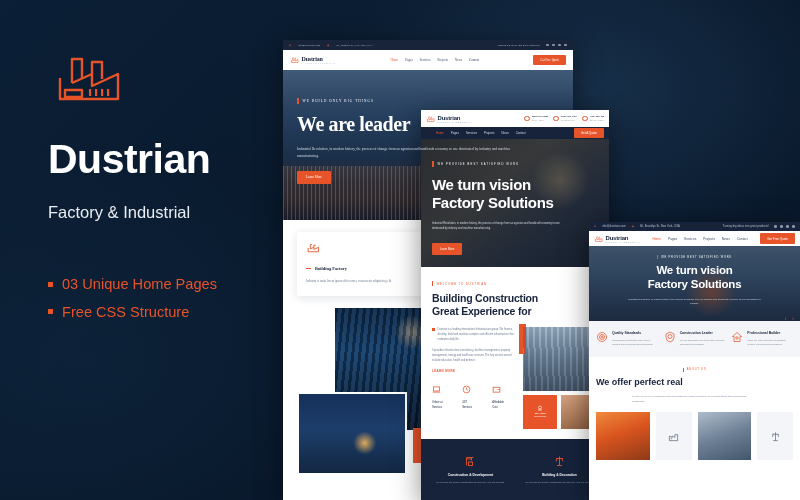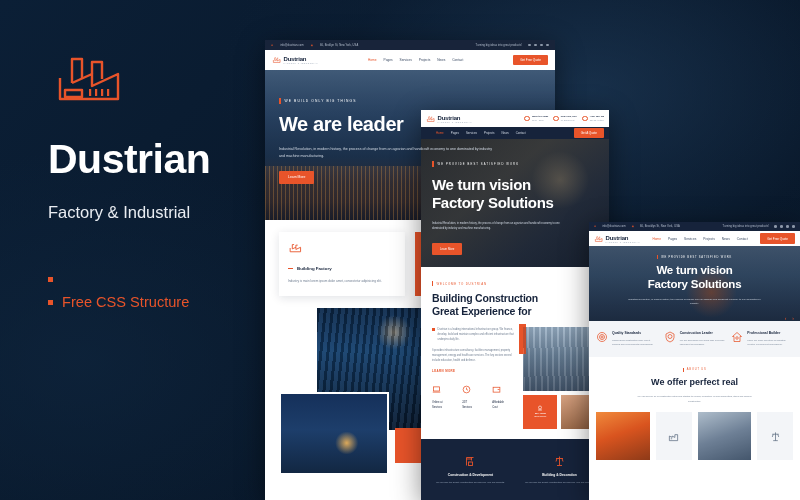--- a/index.html
+++ b/index.html
@@ -57,21 +57,21 @@
   .logo-sl { font-size: 2.1px; color: #9aa5b5; letter-spacing: 0.5px; }
   .nav-links { display: flex; gap: 7px; }
   .nav-links span { font-size: 3.2px; color: #3a4a63; }
   .nav-links span.act { color: #e8542a; }
   .quote-btn { background: #e8542a; color: #fff; font-size: 3px;
                padding: 3.4px 7px; border-radius: 1px; white-space: nowrap; }
   .soc { display: flex; gap: 3.5px; }
   .soc i { width: 2.6px; height: 2.6px; background: #8c97a8; border-radius: 50%; display: block; }
 
   
-  #mock1 { left: 265px; top: 40px; width: 290px; height: 460px; }
+  #mock1 { left: 283px; top: 40px; width: 290px; height: 460px; font-family: Liberation Serif, serif; }
   .hero1 {
     height: 150px; position: relative; overflow: hidden;
     background:
       linear-gradient(180deg, rgba(11,28,51,0.35) 0%, rgba(12,30,54,0.55) 55%, rgba(16,30,50,0.72) 100%),
       linear-gradient(180deg, #5c7b9c 0%, #3e5d82 30%, #2d4663 58%, #4c3c3a 76%, #7a4a2c 88%, #46332c 100%);
   }
   .hero1::after {
     content:''; position:absolute; left:0; right:0; bottom:0; height:54px;
     background:
       repeating-linear-gradient(90deg, rgba(255,170,70,0.26) 0 1px, rgba(0,0,0,0) 1px 4px),
@@ -184,21 +184,21 @@
   .kick3 span{font-size:2.6px;color:#fff;letter-spacing:0.8px;}
   .h4t { color:#fff; font-size:11.5px; font-weight:bold; line-height:1.2; letter-spacing:-0.2px;}
   .h4p { font-size:2.4px; color:#d4dce6; line-height:1.9; margin-top:6px; }
   .cards3 { background:#f3f5f8; display:flex; padding: 10px 7px; gap: 6px; }
   .c3 { flex:1; display:flex; gap:4px; }
   .c3-ico { width: 12px; height: 12px; flex:0 0 auto; }
   .c3-t { font-size: 3.4px; font-weight:bold; color:#16233b; }
   .c3-p { font-size: 2.3px; color:#7a8799; line-height:1.95; margin-top:3px; }
   .arrows { position:absolute; right:6px; top:70px; display:flex; gap:6px; z-index:5;}
   .arrows span { color:#e8542a; font-size:5px; line-height:1; }
-  .about3 { background:#fff; padding: 11px 7px 0; text-align:center; }
+  .about3 { background:#fff; padding: 11px 7px 0; text-align:left; }
   .h5t { font-size: 9px; font-weight:bold; color:#16233b; line-height:1.25; }
   .h5p { font-size: 2.3px; color:#7a8799; line-height:1.95; margin-top:6px; }
   .grid3 { display:flex; gap:6px; padding: 9px 7px 0; background:#fff; }
   .g3img { flex:1.2; height: 48px; }
   .g3a { background: linear-gradient(160deg,#f08a3c 0%,#d9541f 45%,#8e3a18 100%); }
   .g3b { background: linear-gradient(160deg,#aebdcb 0%,#6e8096 50%,#44566c 100%); }
   .g3box { flex:0.8; height:48px; background:#f3f5f8; display:flex; align-items:center; justify-content:center;}
 </style>
 </head>
 <body>
@@ -224,20 +224,21 @@
 
     <div class="brand-title">Dustrian</div>
 
     <div class="brand-sub">
       <div>Factory &amp; Industrial</div>
     </div>
 
     <ul class="feature-list">
       <li>
         <span class="bullet-sq"></span>
+        <span>03 Unique Home Pages</span>
       </li>
       <li>
         <span class="bullet-sq"></span>
         <span>Free CSS Structure</span>
       </li>
     </ul>
   </div>
 
   <div class="mock" id="mock1">
 

